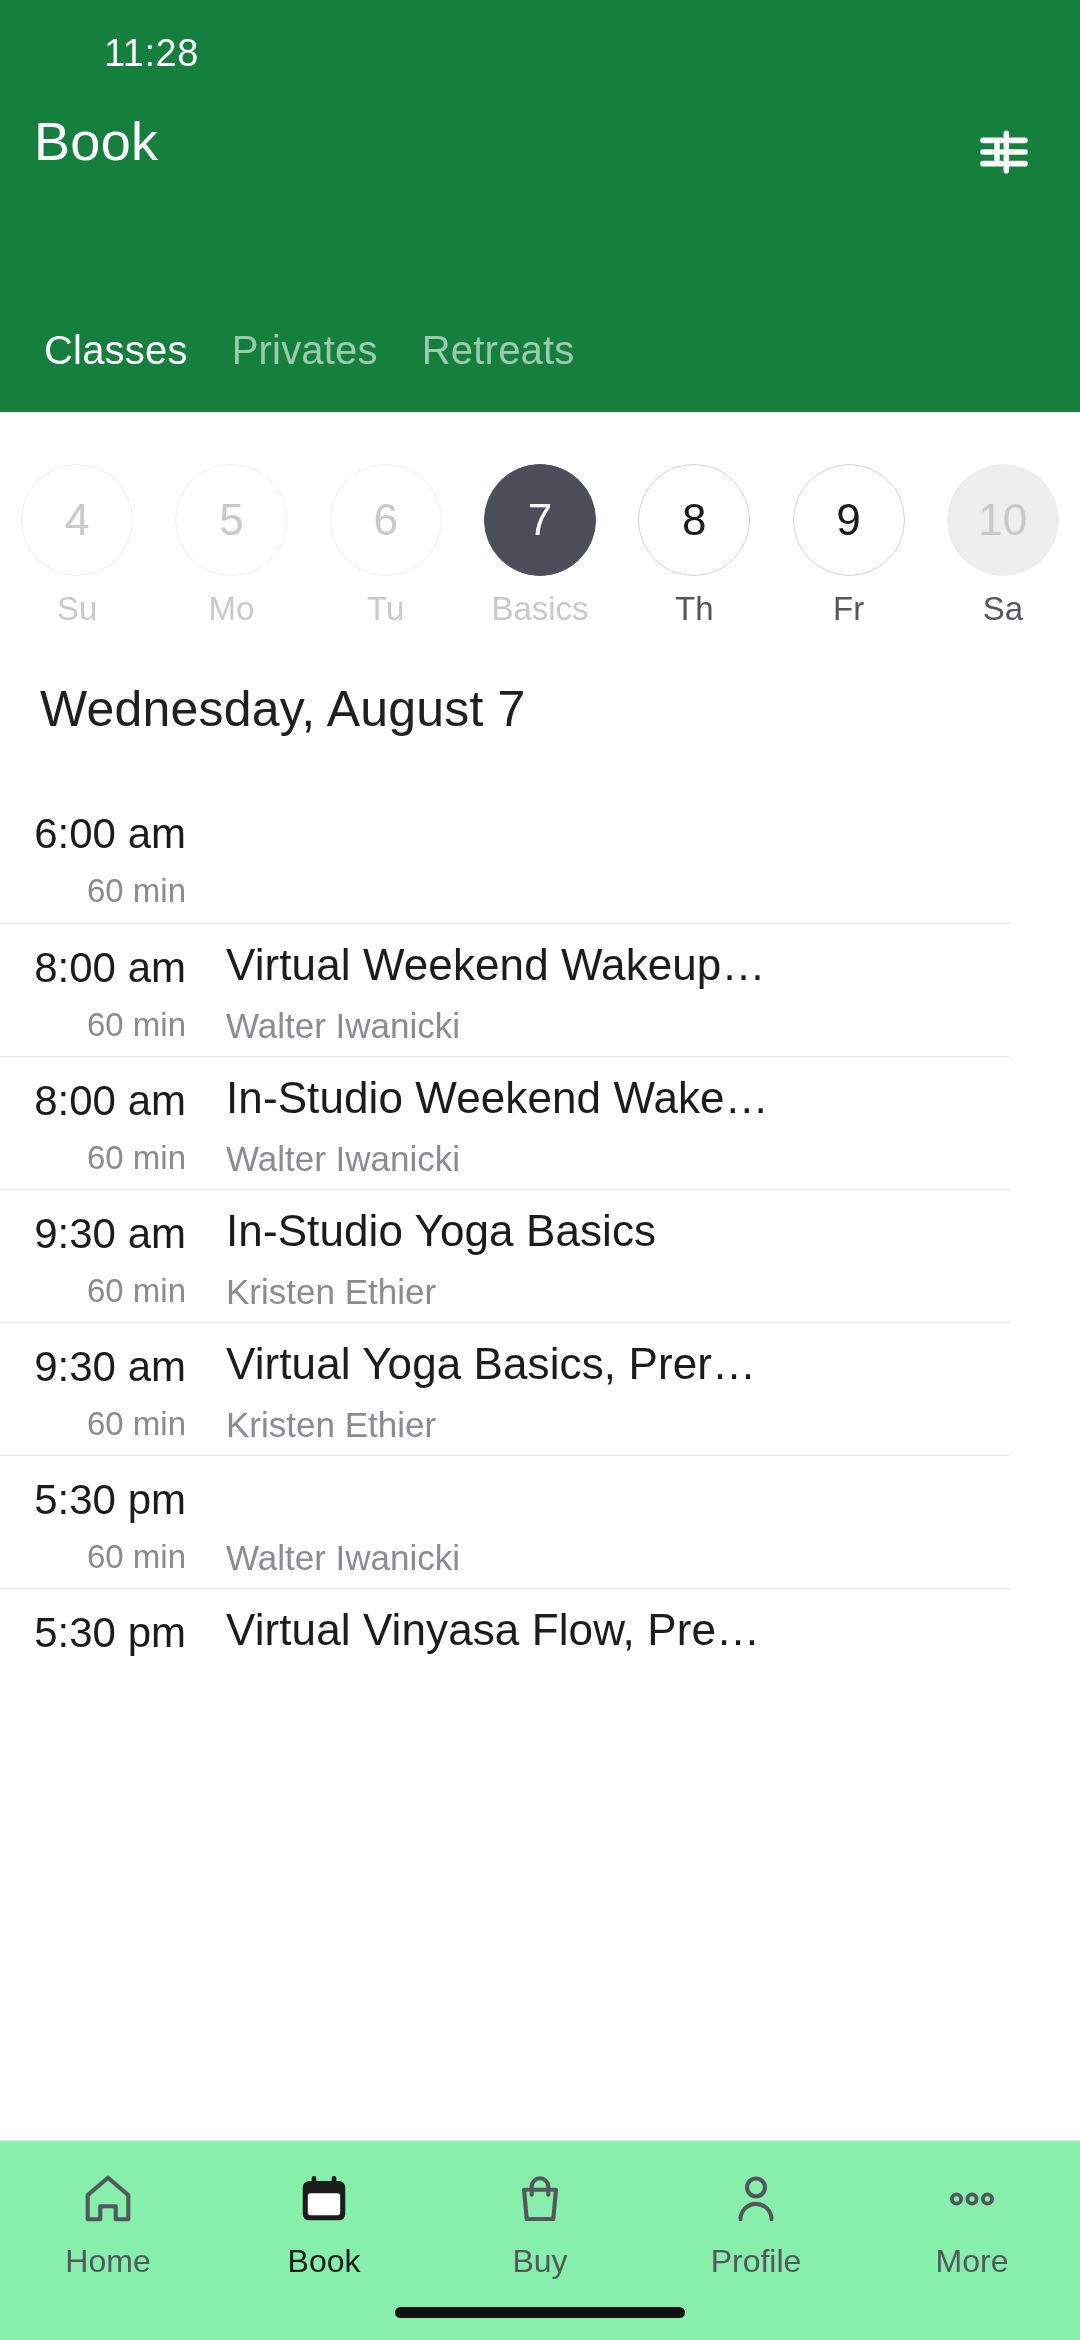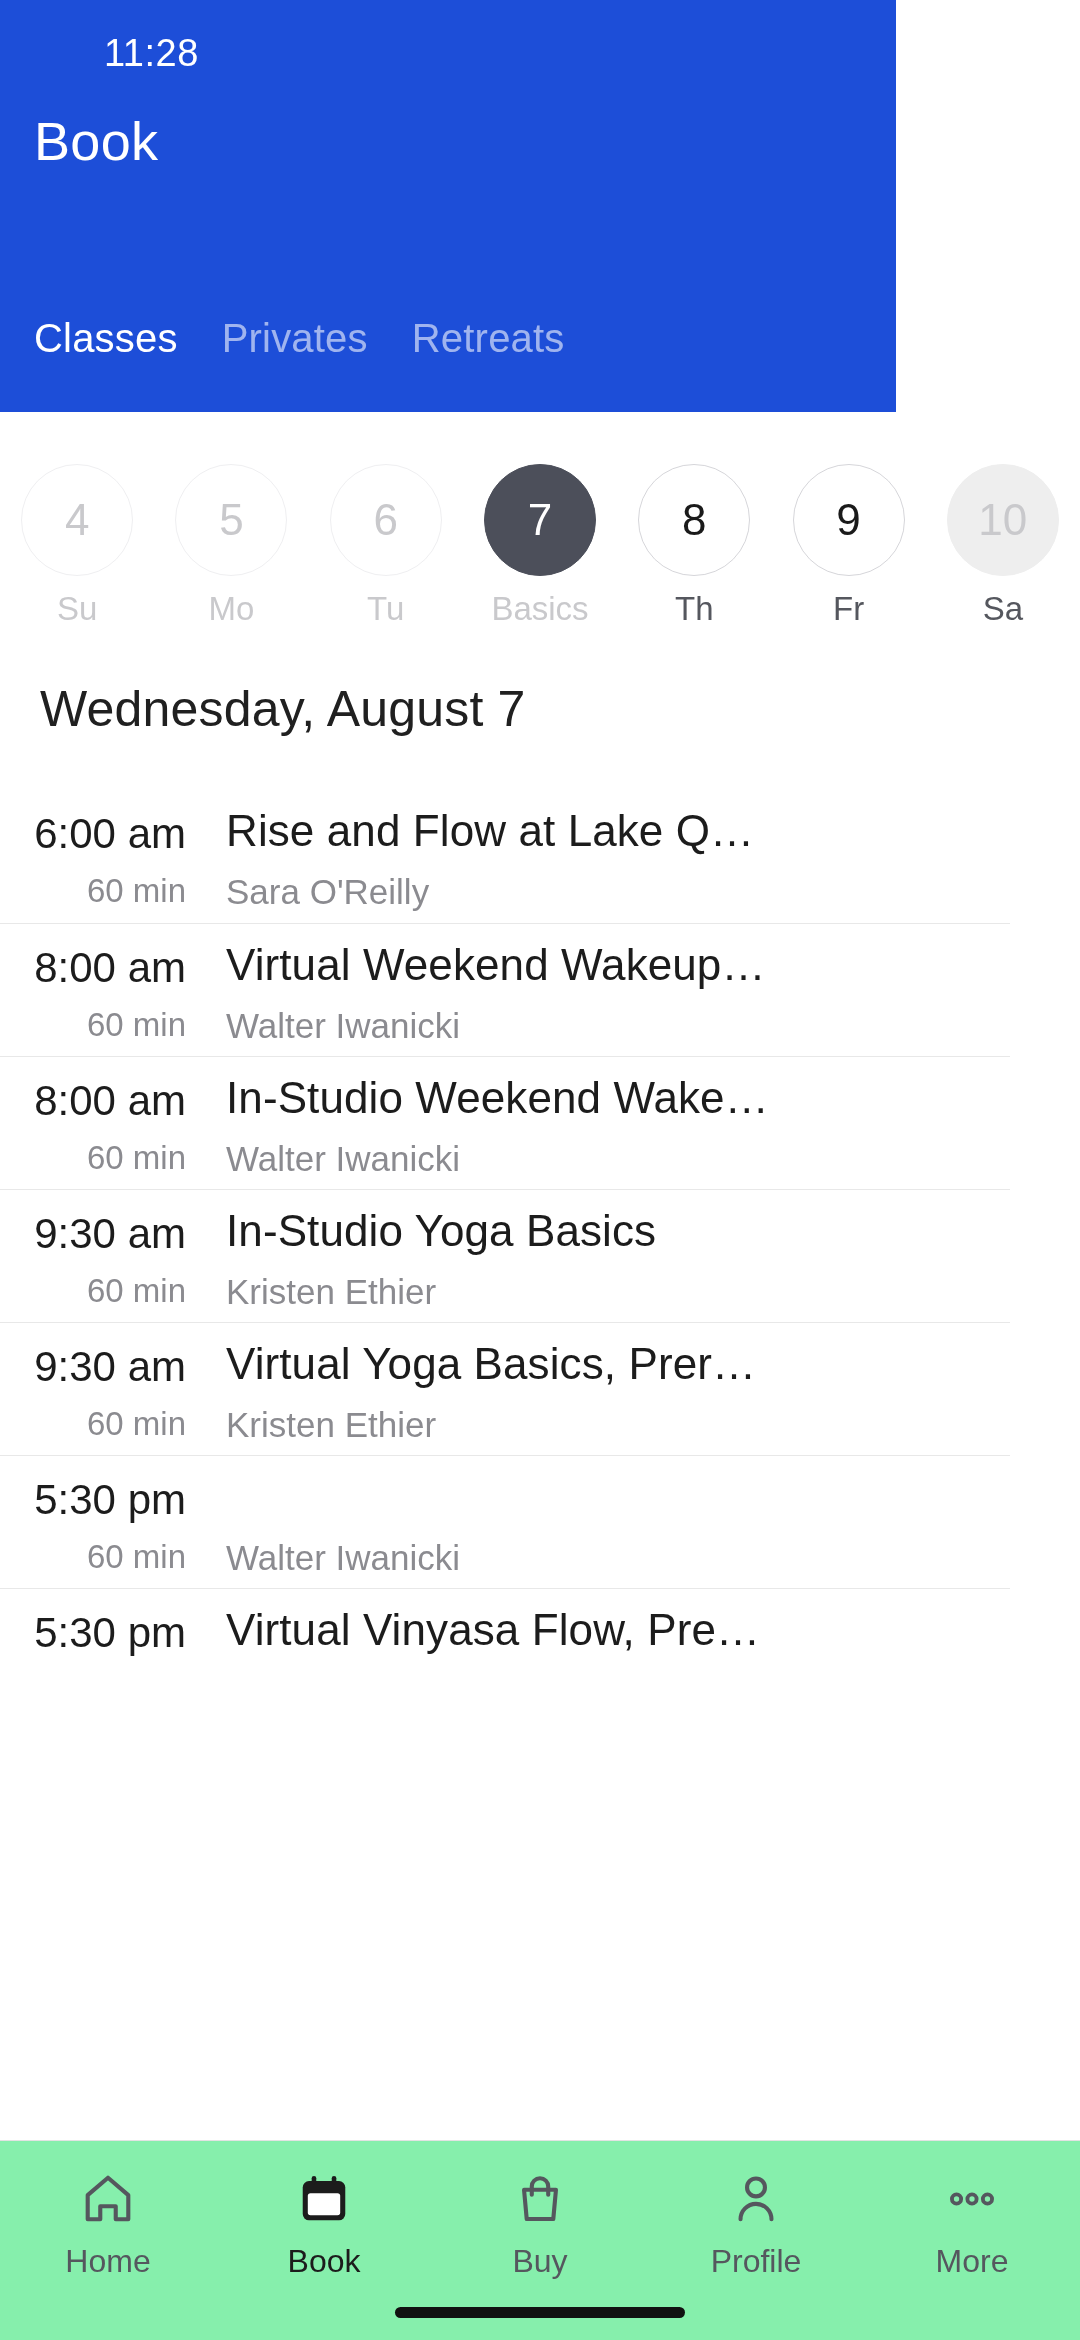--- a/index.html
+++ b/index.html
@@ -15,23 +15,23 @@
     width: 1080px;
     height: 2340px;
     background: #ffffff;
     overflow: hidden;
   }
 
   
   .header {
     position: absolute;
     top: 0; left: 0;
-    width: 896px;
+    width: 1080px;
     height: 412px;
-    background: #1d4ed8;
+    background: #15803d;
   }
   .statusbar {
     position: absolute;
     top: 0; left: 0;
     width: 1080px;
     height: 96px;
   }
   .status-time {
     position: absolute;
     left: 104px;
@@ -62,26 +62,26 @@
     top: 12px;
     width: 92px;
     height: 92px;
     display: flex;
     align-items: center;
     justify-content: center;
     cursor: pointer;
   }
   .tabbar {
     position: absolute;
-    bottom: 16px; left: 0;
+    bottom: 4px; left: 0;
     width: 1080px;
     height: 116px;
     display: flex;
     align-items: center;
-    padding-left: 12px;
+    padding-left: 22px;
   }
   .tab {
     font-size: 40px;
     color: rgba(255,255,255,0.58);
     padding: 0 22px;
     white-space: nowrap;
     cursor: pointer;
     letter-spacing: 0.2px;
   }
   .tab.active { color: #ffffff; }
@@ -330,24 +330,20 @@
 
   <div class="day-heading">Wednesday, August 7</div>
 
   <div class="classlist">
 
     <div class="classrow">
       <div class="row-time-col">
         <div class="row-time">6:00 am</div>
         <div class="row-dur">60 min</div>
       </div>
-      <div class="row-info">
-        <div class="row-title">Rise and Flow at Lake Q…</div>
-        <div class="row-instructor">Sara O'Reilly</div>
-      </div>
     </div>
 
     <div class="classrow">
       <div class="row-time-col">
         <div class="row-time">8:00 am</div>
         <div class="row-dur">60 min</div>
       </div>
       <div class="row-info">
         <div class="row-title">Virtual Weekend Wakeup…</div>
         <div class="row-instructor">Walter Iwanicki</div>

